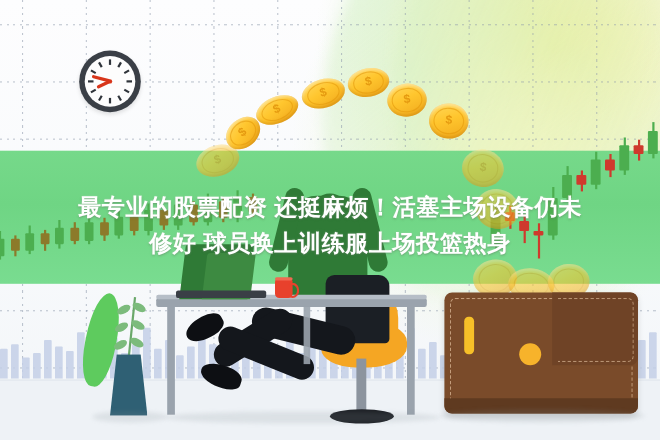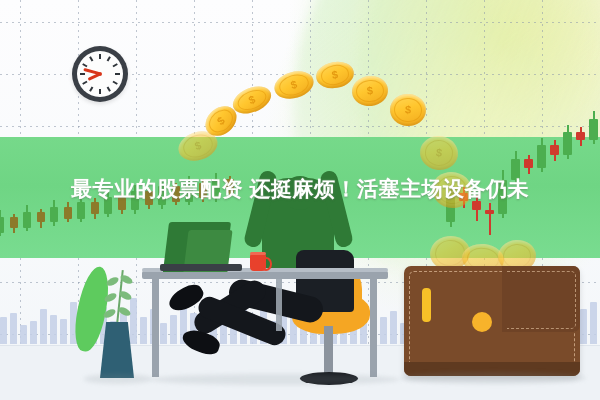--- a/index.html
+++ b/index.html
@@ -462,14 +462,15 @@
     <div class="walletInner"></div>
     <div class="walletCard" style="left:18px;top:22px;"></div>
     <div class="walletFlap" style="left:98px;top:0;width:78px;height:66px;"></div>
     <div class="walletFlapStitch" style="left:103px;top:5px;width:68px;height:56px;"></div>
     <div class="walletClasp" style="left:68px;top:46px;"></div>
     <div class="walletBottomBar" style="left:0;top:96px;width:176px;height:14px;"></div>
   </div>
   <div class="shadowEl" style="left:400px;top:372px;width:186px;height:12px;"></div>
 
   <div class="headline" style="top:172px;">最专业的股票配资 还挺麻烦！活塞主场设备仍未</div>
+  <div class="headline" style="top:205px;">修好 球员换上训练服上场投篮热身</div>
 
 </div>
 
 </body></html>

